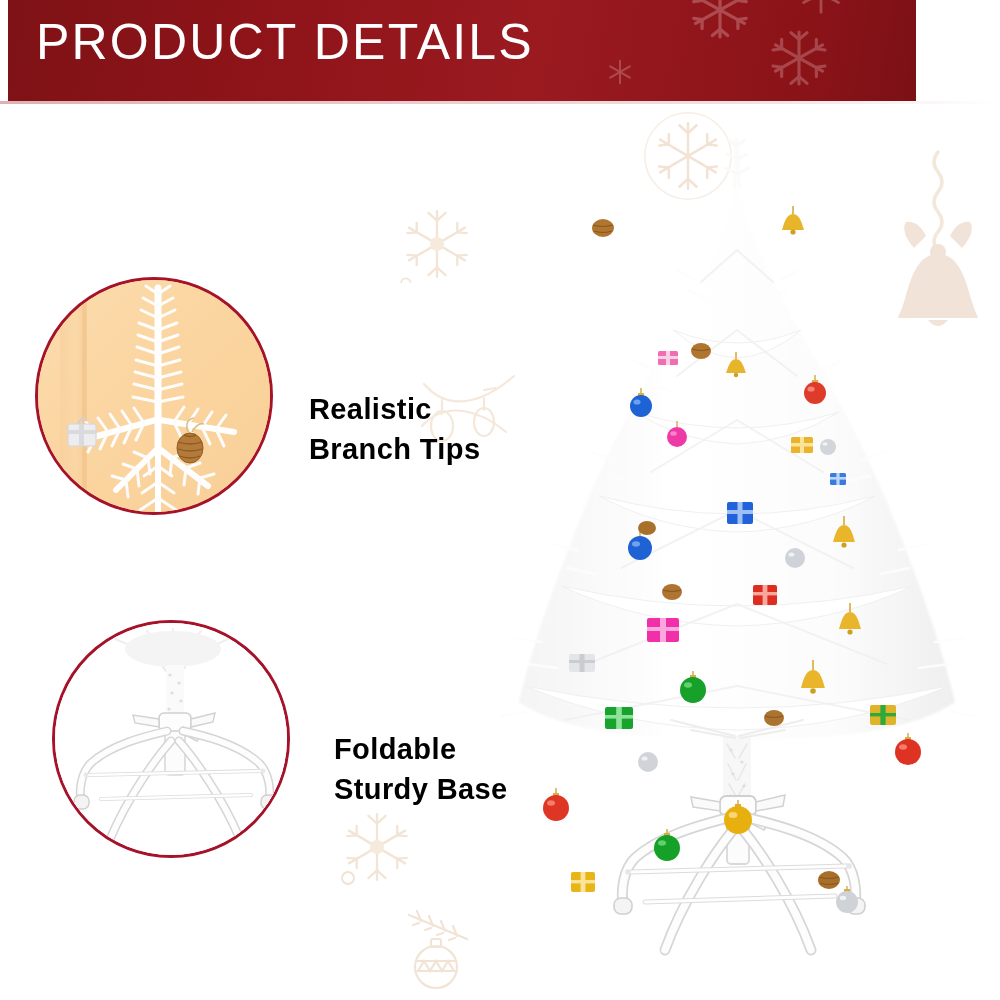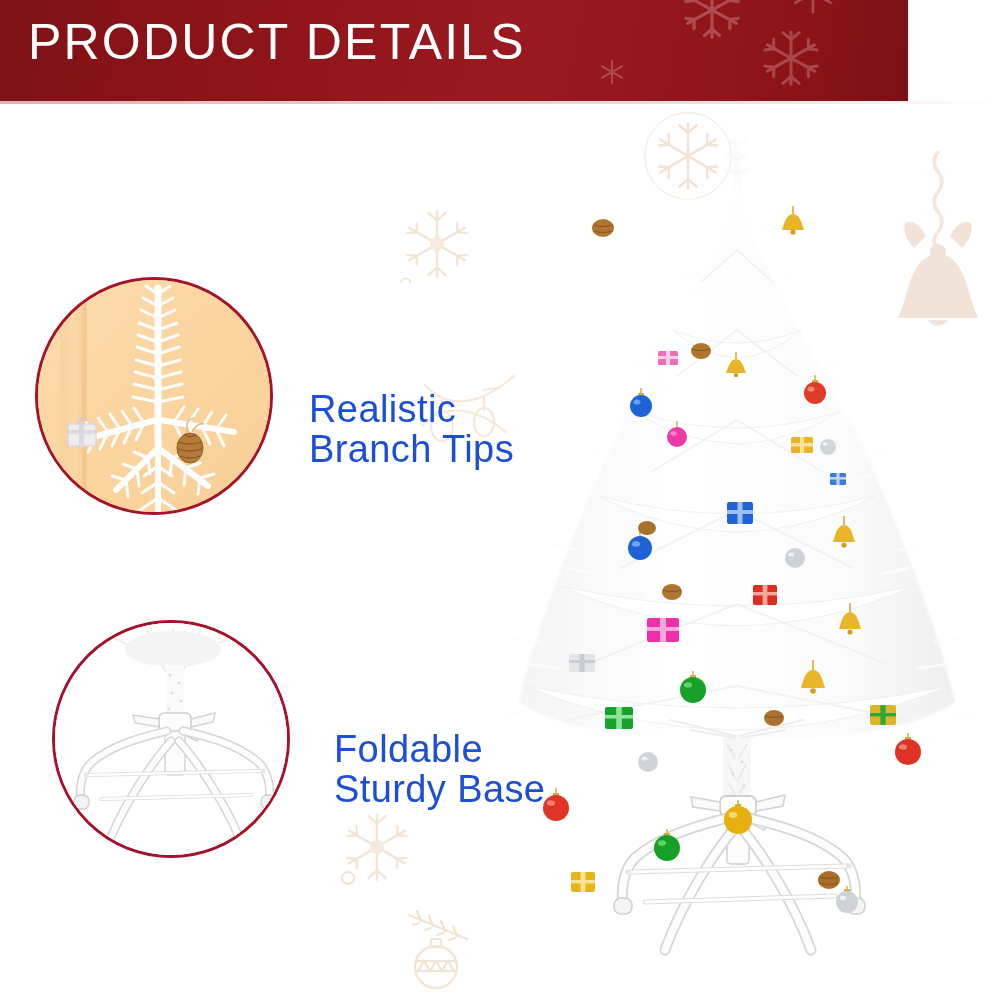--- a/index.html
+++ b/index.html
@@ -6,21 +6,21 @@
   body{
     width:1000px;height:1000px;overflow:hidden;
     background:#ffffff;
     font-family:"Liberation Sans","DejaVu Sans",sans-serif;
     position:relative;
   }
   .stage{position:absolute;inset:0;width:1000px;height:1000px;overflow:hidden;background:#fff;}
 
   
   .banner{
-    position:absolute;left:0;top:0;width:908px;height:101px;
+    position:absolute;left:8px;top:0;width:908px;height:101px;
     background:linear-gradient(100deg,#7E1216 0%,#8E1419 28%,#9A1A20 58%,#8A1318 88%,#7B1115 100%);
     overflow:hidden;
   }
   .banner-title{
     position:absolute;left:28px;top:17px;
     color:#ffffff;font-size:50px;letter-spacing:2.2px;
     font-weight:300;line-height:1;white-space:nowrap;
     font-family:"Liberation Sans","DejaVu Sans",sans-serif;
   }
   .banner-underline{
@@ -40,22 +40,22 @@
   .circle{
     position:absolute;border-radius:50%;
     border:3px solid #A5122A;
     overflow:hidden;box-sizing:border-box;
   }
   .circle.peach{background:#FBD6A4;}
   .circle.plain{background:#ffffff;}
   .circle-inner{position:absolute;inset:0;}
 
   .callout-label{
-    position:absolute;color:#1d4ed8;
-    font-size:38px;line-height:40px;font-weight:400;
+    position:absolute;color:#000000;
+    font-size:29px;line-height:40px;font-weight:700;
     letter-spacing:.4px;white-space:pre-line;
     font-family:"Liberation Sans","DejaVu Sans",sans-serif;
   }
 
   
   .tree-wrap{position:absolute;left:495px;top:130px;width:505px;height:870px;}
   .tree-svg{position:absolute;left:0;top:0;}
 </style>
 </head>
 <body>

